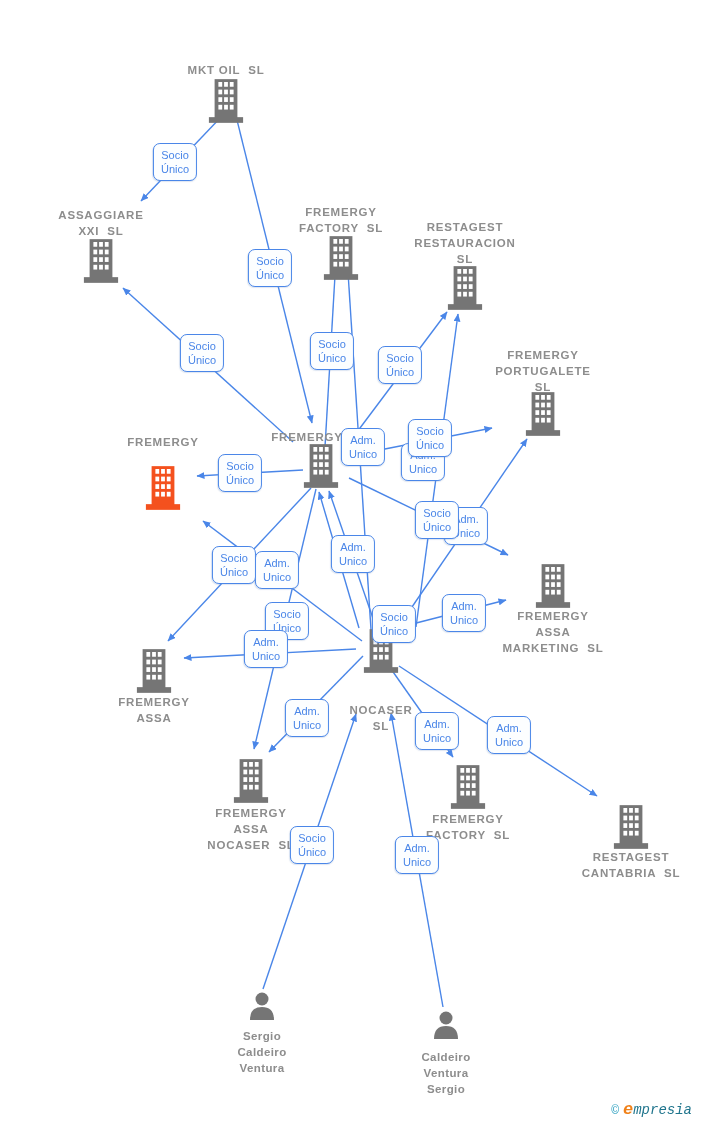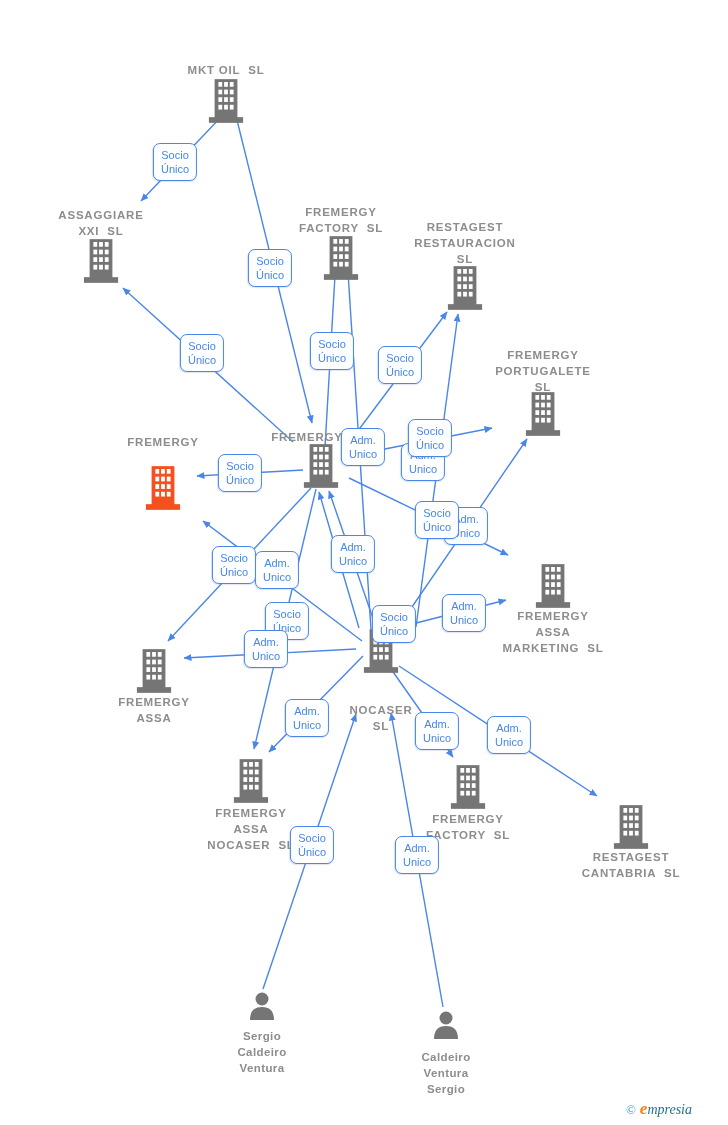--- a/index.html
+++ b/index.html
@@ -22,21 +22,21 @@
   .person-label{font-weight:bold;letter-spacing:0.4px;color:#8d8d8d;}
   .rel-badge{
     position:absolute;transform:translate(-50%,-50%);
     background:#fcfeff;border:1.5px solid #4a86e8;border-radius:7px;
     color:#4a86e8;font-size:11px;line-height:14px;text-align:center;
     padding:4px 7px;box-shadow:0 1px 1px rgba(120,150,200,0.25);
   }
   .rel-badge .bline{white-space:pre;}
   #footer-logo{
     position:absolute;right:8px;bottom:6px;z-index:4;
-    font-family:Liberation Serif, serif;font-style:italic;
+    font-family:Liberation Mono, monospace;font-style:italic;
   }
   #footer-logo .copy{color:#33a3c2;font-style:normal;font-size:13px;margin-right:4px;}
   #footer-logo .brand-e{color:#f08119;font-size:17px;font-weight:bold;}
   #footer-logo .brand-rest{color:#20758d;font-size:14px;}
 </style>
 </head>
 <body>
 
 <div id="canvas">
   <svg id="edges" width="728" height="1125">

